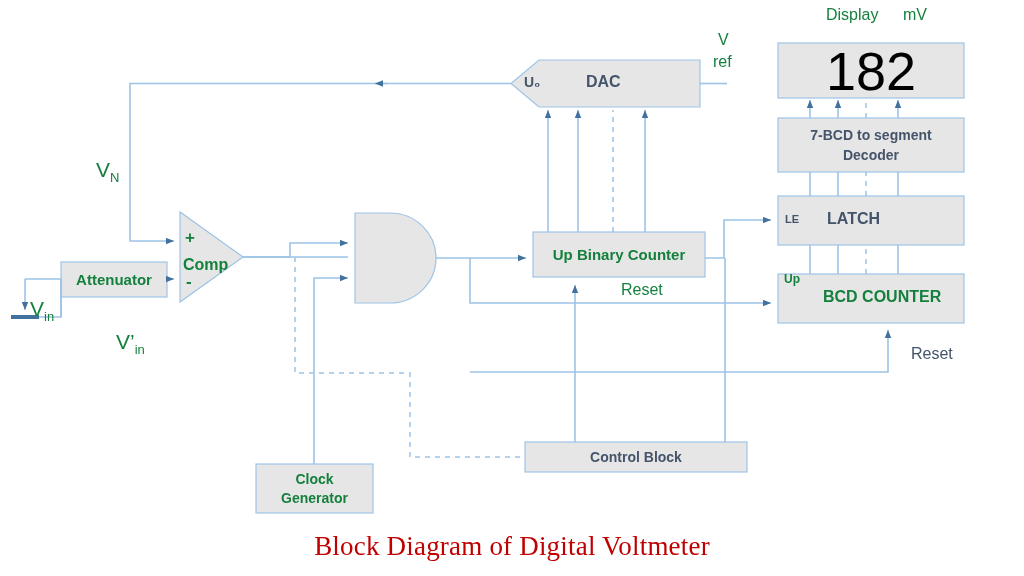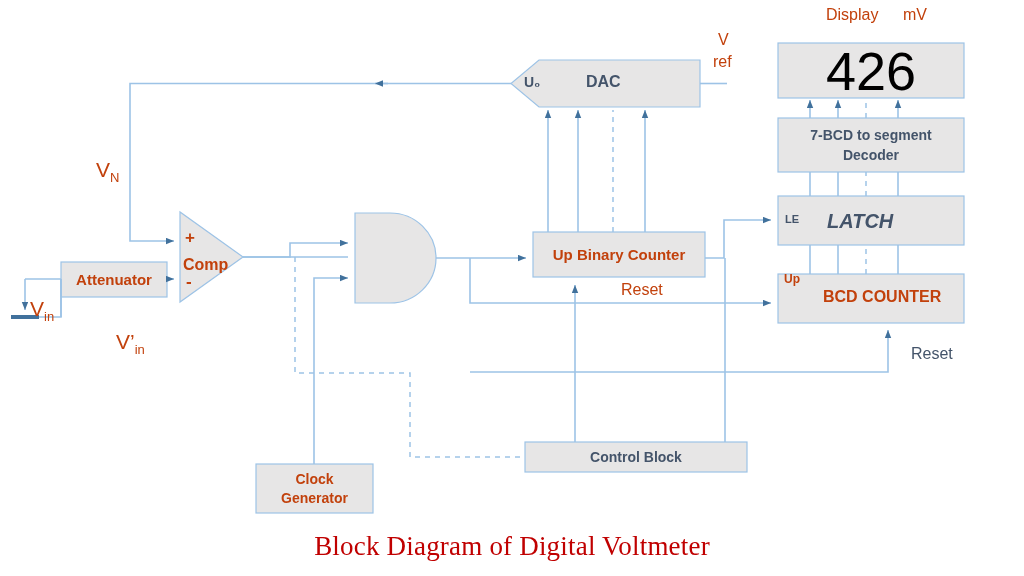--- a/index.html
+++ b/index.html
@@ -5,21 +5,21 @@
   html,body{margin:0;padding:0;background:#ffffff;}
   body{width:1024px;height:576px;overflow:hidden;
        font-family:"Liberation Sans",sans-serif;}
   #stage{position:relative;width:1024px;height:576px;background:#fff;}
   svg.diagram{position:absolute;left:0;top:0;width:1024px;height:576px;}
   .blk-fill{fill:#e7e6e6;stroke:#9dc3e6;stroke-width:1.2;}
   .wire{stroke:#9dc3e6;stroke-width:1.6;fill:none;}
   .wire-dash{stroke:#9dc3e6;stroke-width:1.5;fill:none;stroke-dasharray:5 5;}
   .wire-arrow{fill:#41719c;}
   .lbl{position:absolute;white-space:nowrap;}
-  .t-black{color:#c2410c;}
+  .t-black{color:#15803d;}
   .t-grayblue{color:#44546a;}
   .b-bold{font-weight:bold;}
   .center-box{position:absolute;display:flex;align-items:center;
               justify-content:center;text-align:center;}
   .title{position:absolute;left:0;right:0;text-align:center;
          color:#c00000;font-family:"Liberation Serif",serif;
          font-size:27px;letter-spacing:.2px;}
   .sub{font-size:.62em;vertical-align:sub;}
   .digits{font-family:"Liberation Sans",sans-serif;font-size:54px;color:#000;}
 </style>
@@ -124,31 +124,31 @@
   </div>
 
   <div class="center-box b-bold t-black" style="left:533px;top:232px;width:172px;height:45px;font-size:15px;">Up Binary Counter</div>
 
   <div class="center-box b-bold t-grayblue" style="left:525px;top:442px;width:222px;height:30px;font-size:14px;">Control Block</div>
 
   <div class="lbl b-bold t-grayblue" style="left:524px;top:74px;font-size:14px;"><span>U₀</span></div>
   <div class="lbl b-bold t-grayblue" style="left:586px;top:73px;font-size:16px;">DAC</div>
 
   <div class="lbl b-bold t-grayblue" style="left:785px;top:213px;font-size:11px;">LE</div>
-  <div class="lbl b-bold t-grayblue" style="left:827px;top:210px;font-size:20px;font-style:italic;">LATCH</div>
+  <div class="lbl b-bold t-grayblue" style="left:827px;top:210px;font-size:16px;">LATCH</div>
 
   <div class="lbl b-bold t-black" style="left:784px;top:272px;font-size:12px;">Up</div>
   <div class="lbl b-bold t-black" style="left:823px;top:288px;font-size:16px;text-align:right;">BCD COUNTER</div>
 
   <div class="center-box b-bold t-grayblue" style="left:778px;top:118px;width:186px;height:54px;font-size:14px;line-height:20px;">
     <span><span>7-BCD to segment</span><br>
     <span>Decoder</span></span>
   </div>
 
-  <div class="center-box digits" style="left:778px;top:43px;width:186px;height:55px;">426</div>
+  <div class="center-box digits" style="left:778px;top:43px;width:186px;height:55px;">182</div>
 
   <div class="lbl t-black" style="left:826px;top:6px;font-size:16px;">Display</div>
   <div class="lbl t-black" style="left:903px;top:6px;font-size:16px;">mV</div>
 
   <div class="lbl t-black" style="left:718px;top:31px;font-size:16px;">V</div>
   <div class="lbl t-black" style="left:713px;top:53px;font-size:16px;">ref</div>
 
   <div class="lbl t-black" style="left:96px;top:158px;font-size:21px;"><span>V</span><span class="sub">N</span></div>
 
   <div class="lbl t-black" style="left:30px;top:297px;font-size:21px;"><span>V</span><span class="sub">in</span></div>

